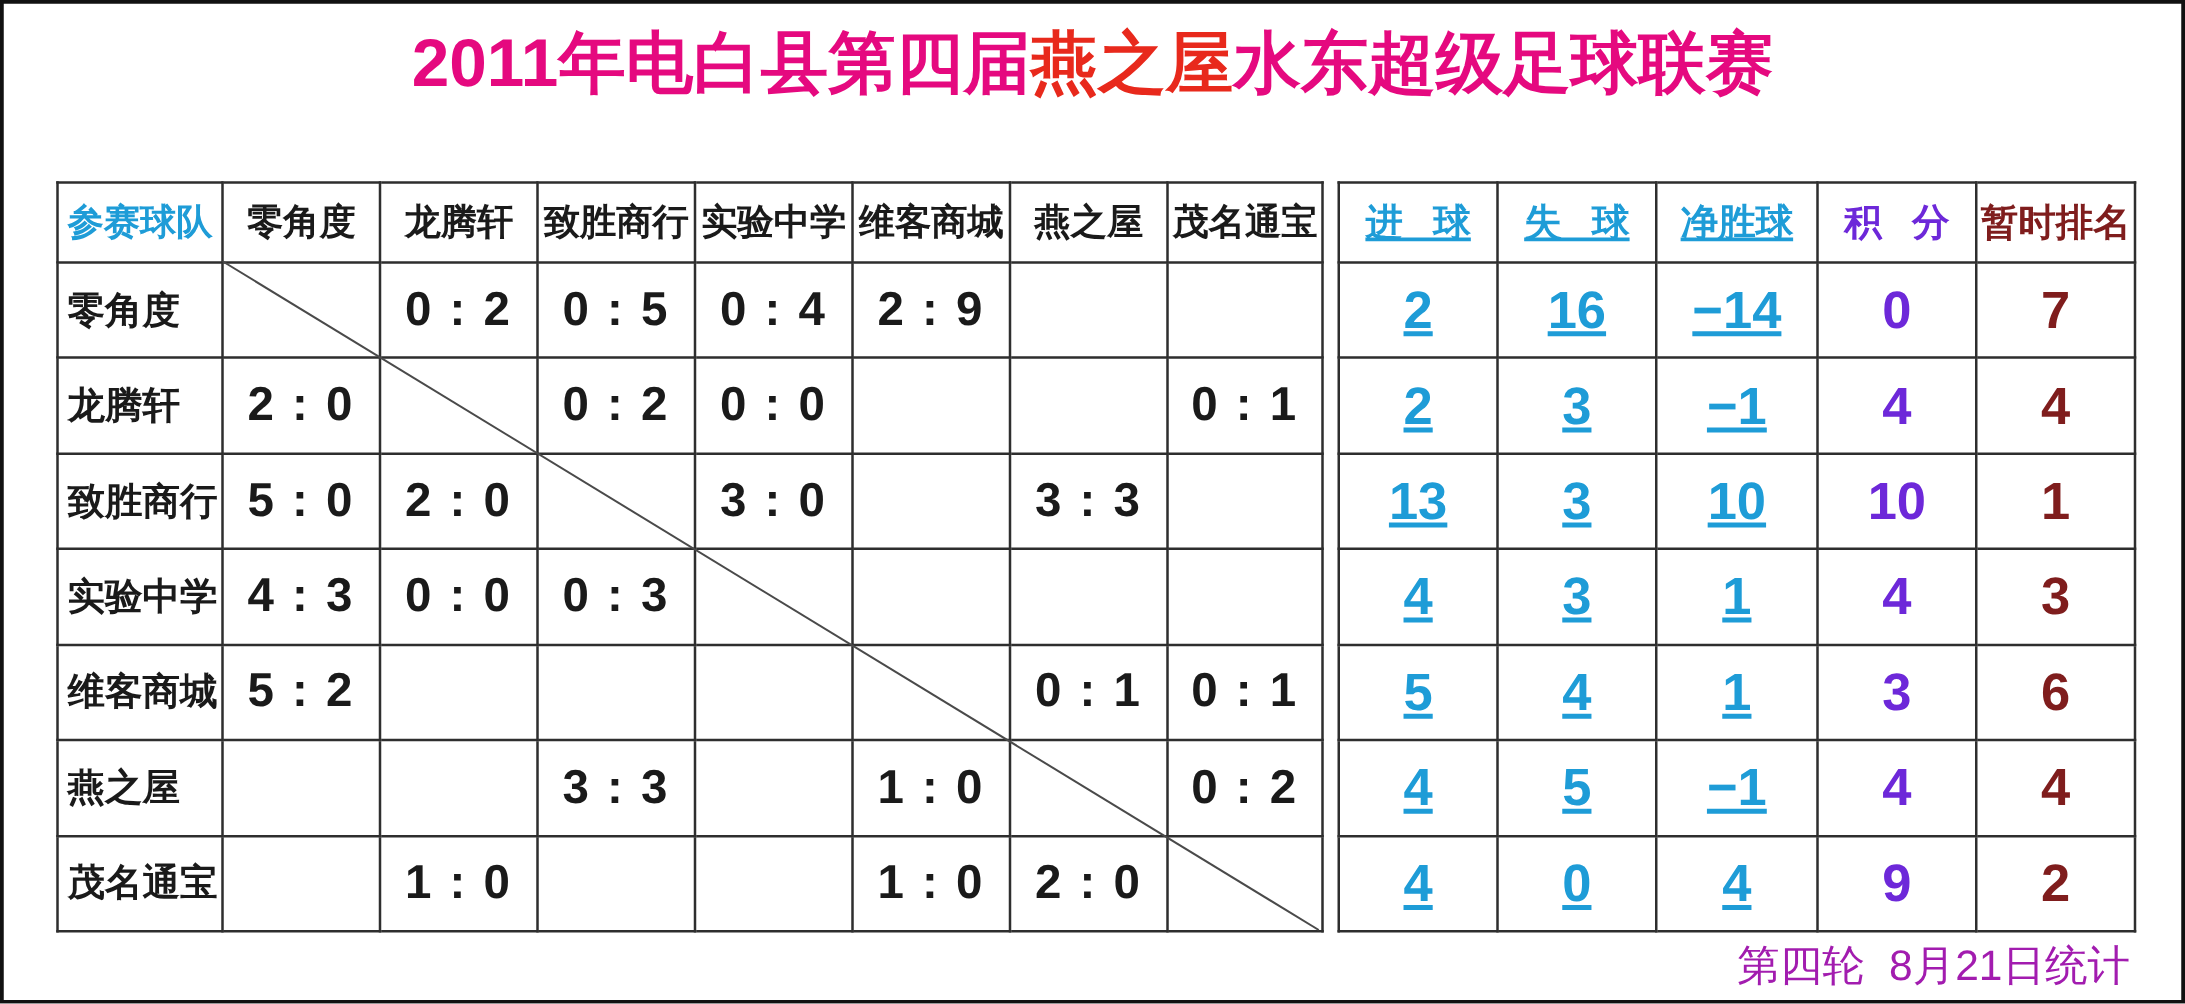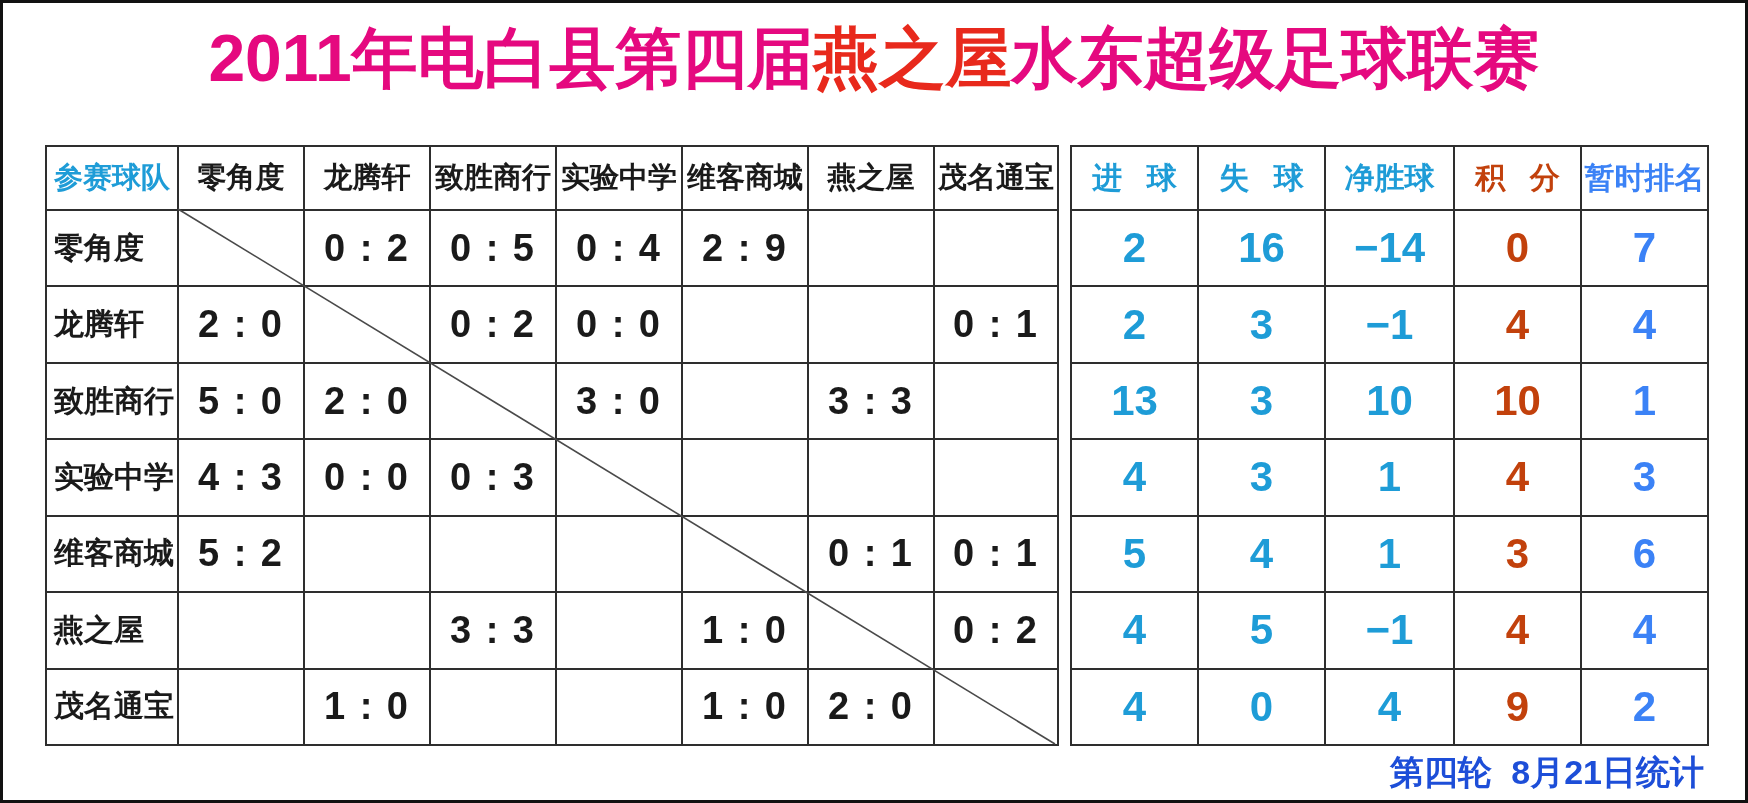--- a/index.html
+++ b/index.html
@@ -4,47 +4,47 @@
 <style>
   html,body { margin:0; padding:0; background:#ffffff; }
   .wrap {
     position:relative; width:1748px; height:803px; background:#ffffff;
     font-family:"Liberation Sans", sans-serif; overflow:hidden;
   }
   .frame { position:absolute; inset:0; border:3px solid #111111; pointer-events:none; }
 
   .title {
     position:absolute; top:22px; left:0; width:100%; text-align:center;
-    font-size:66px; font-weight:bold; color:#E5097F; white-space:nowrap; line-height:1.1;
+    font-size:54px; font-weight:bold; color:#E5097F; white-space:nowrap; line-height:1.1;
   }
   .title .brand { color:#E8291C; }
 
   table { border-collapse:collapse; table-layout:fixed; }
   td, th { border:2px solid #2E2E2E; padding:0; overflow:hidden; }
 
   .results { position:absolute; left:45px; top:145px; width:1012px; height:601px; }
   .stats   { position:absolute; left:1070px; top:145px; width:637px; height:601px; }
   tr.hdr   { height:64px; }
 
   .results th.corner { color:#1E9CD7; font-size:29px; font-weight:bold; text-align:center;margin-left:48px; }
   .results th.opp    { color:#1A1A1A; font-size:29px; font-weight:bold; text-align:center; }
   .results td.team   { color:#1A1A1A; font-size:30px; font-weight:bold; text-align:left; padding-left:7px; }
   .results td.score  { color:#1A1A1A; font-size:38px; font-weight:bold; text-align:center; letter-spacing:2px; }
 
   .stats th { font-size:30px; font-weight:bold; text-align:center; word-spacing:16px; }
   .stats td { font-size:42px; font-weight:bold; text-align:center; }
-  .c-blue  { color:#1E9CD7; }
-  .c-green { color:#c2410c; }
-  .c-red   { color:#3b82f6;margin-left:24px; }
+  .c-blue  { color:#1E9CD7;text-decoration:underline; }
+  .c-green { color:#6d28d9; }
+  .c-red   { color:#7f1d1d;margin-left:24px; }
 
   .diag { position:absolute; left:45px; top:145px; pointer-events:none; }
 
   .footer {
     position:absolute; top:750px; right:44px;
-    font-size:34px; font-weight:bold; color:#1d4ed8; word-spacing:10px; white-space:nowrap;
+    font-size:34px; font-weight:normal; color:#a21caf; word-spacing:10px; white-space:nowrap;
   }
 </style>
 </head>
 <body>
 
 <div class="wrap">
   <div class="frame"></div>
 
   <div class="title"><span>2011年电白县第四届</span><span class="brand">燕之屋</span><span>水东超级足球联赛</span></div>
 

